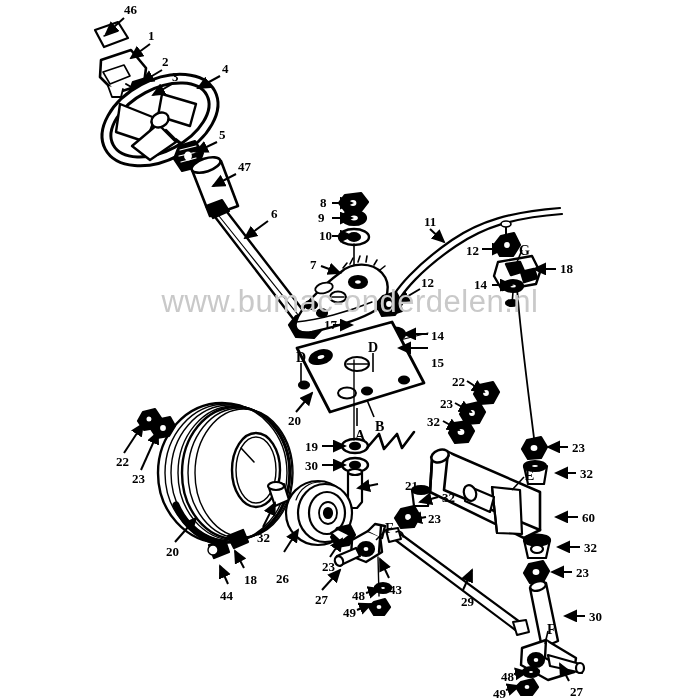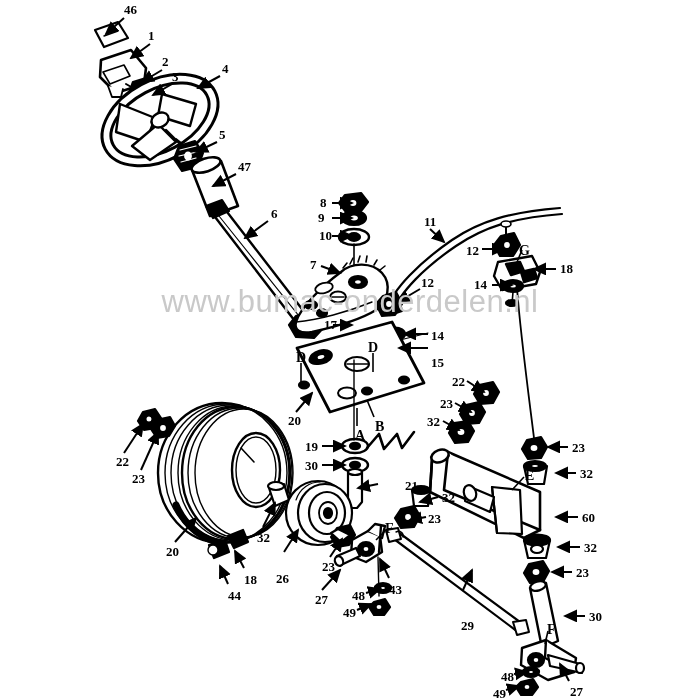--- a/index.html
+++ b/index.html
@@ -405,38 +405,38 @@
       <div class="callout" style="left: 288px; top: 414px;">20</div>
       <div class="callout" style="left: 305px; top: 440px;">19</div>
       <div class="callout" style="left: 305px; top: 459px;">30</div>
       <div class="callout" style="left: 382px; top: 479px; margin-left: 23px;">21</div>
       <div class="callout" style="left: 116px; top: 455px;">22</div>
       <div class="callout" style="left: 132px; top: 472px;">23</div>
       <div class="callout" style="left: 166px; top: 545px;">20</div>
       <div class="callout" style="left: 257px; top: 531px;">32</div>
       <div class="callout" style="left: 276px; top: 572px; text-align: right;">26</div>
       <div class="callout" style="left: 244px; top: 573px;">18</div>
-      <div class="callout" style="left: 228px; top: 589px;">44</div>
+      <div class="callout" style="left: 220px; top: 589px;">44</div>
       <div class="callout" style="left: 452px; top: 375px;">22</div>
       <div class="callout" style="left: 440px; top: 397px;">23</div>
       <div class="callout" style="left: 427px; top: 415px;">32</div>
       <div class="callout" style="left: 572px; top: 441px;">23</div>
       <div class="callout" style="left: 580px; top: 467px;">32</div>
       <div class="callout" style="left: 582px; top: 511px;">60</div>
       <div class="callout" style="left: 584px; top: 541px;">32</div>
       <div class="callout" style="left: 576px; top: 566px;">23</div>
       <div class="callout" style="left: 589px; top: 610px;">30</div>
       <div class="callout" style="left: 442px; top: 491px;">32</div>
       <div class="callout" style="left: 428px; top: 512px;">23</div>
       <div class="callout" style="left: 322px; top: 560px;">23</div>
       <div class="callout" style="left: 315px; top: 593px;">27</div>
       <div class="callout" style="left: 389px; top: 583px;">43</div>
       <div class="callout" style="left: 352px; top: 589px;">48</div>
       <div class="callout" style="left: 343px; top: 606px;">49</div>
-      <div class="callout" style="left: 461px; top: 595px; margin-top: 24px;">29</div>
+      <div class="callout" style="left: 461px; top: 595px;">29</div>
       <div class="callout" style="left: 501px; top: 670px;">48</div>
       <div class="callout" style="left: 493px; top: 687px;">49</div>
       <div class="callout" style="left: 570px; top: 685px;">27</div>
       <div class="letter" style="left: 296px; top: 351px;">D</div>
       <div class="letter" style="left: 368px; top: 341px;">D</div>
       <div class="letter" style="left: 375px; top: 420px;">B</div>
       <div class="letter" style="left: 355px; top: 429px;">A</div>
       <div class="letter" style="left: 519px; top: 244px;">G</div>
       <div class="letter" style="left: 525px; top: 469px;">E</div>
       <div class="letter" style="left: 385px; top: 522px;">F</div>

